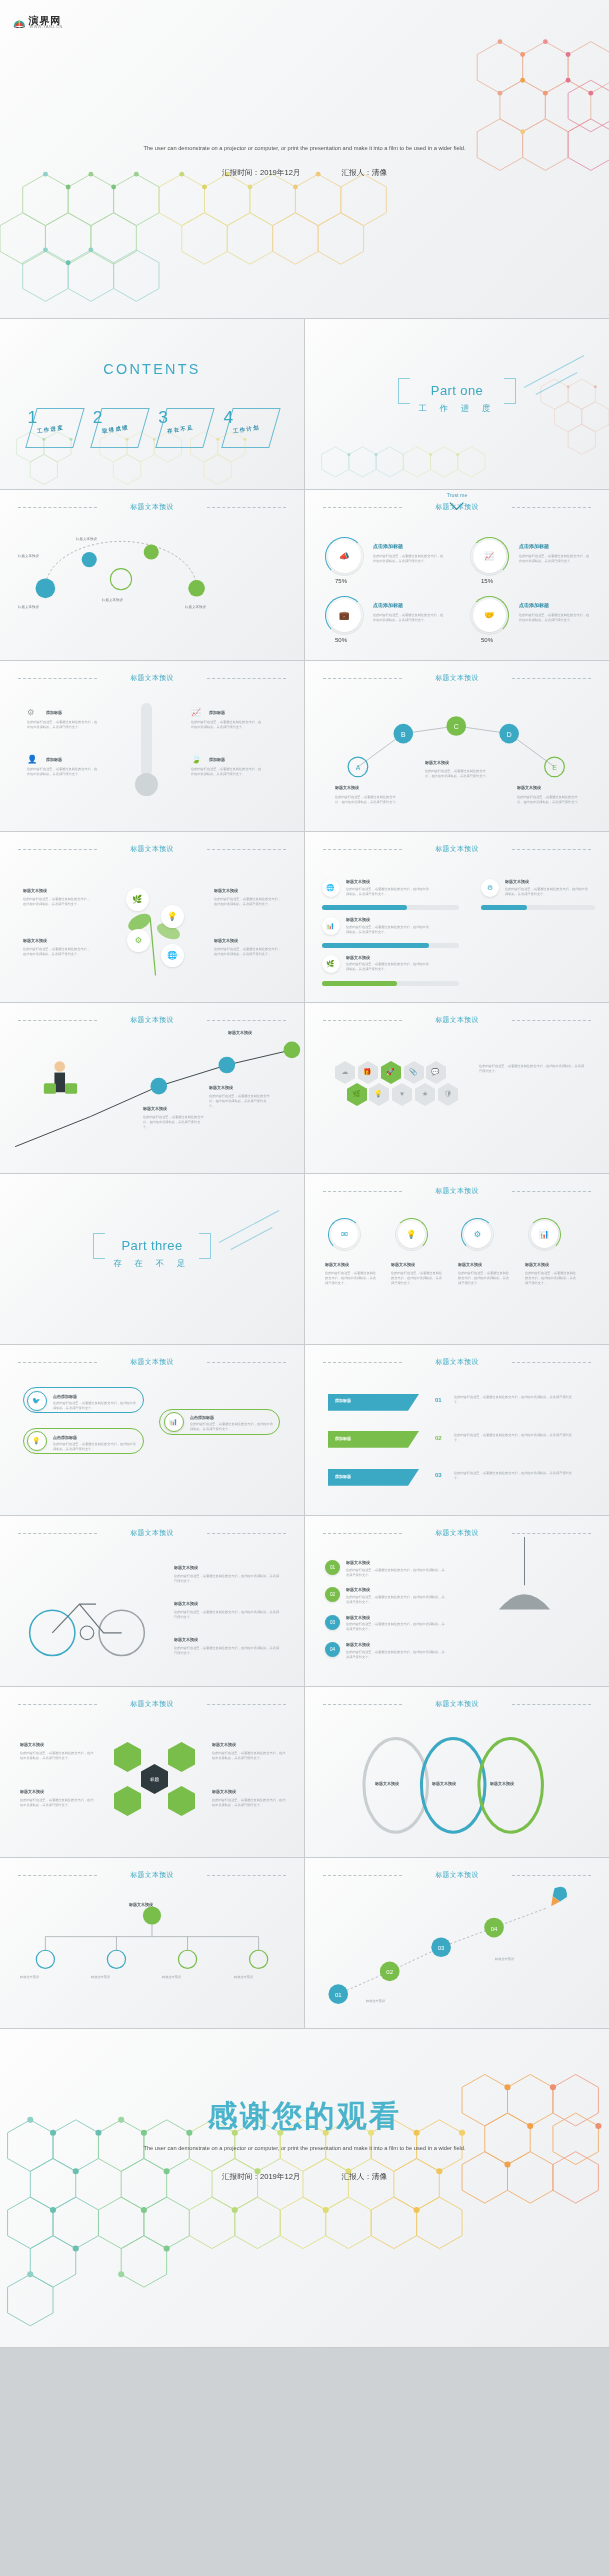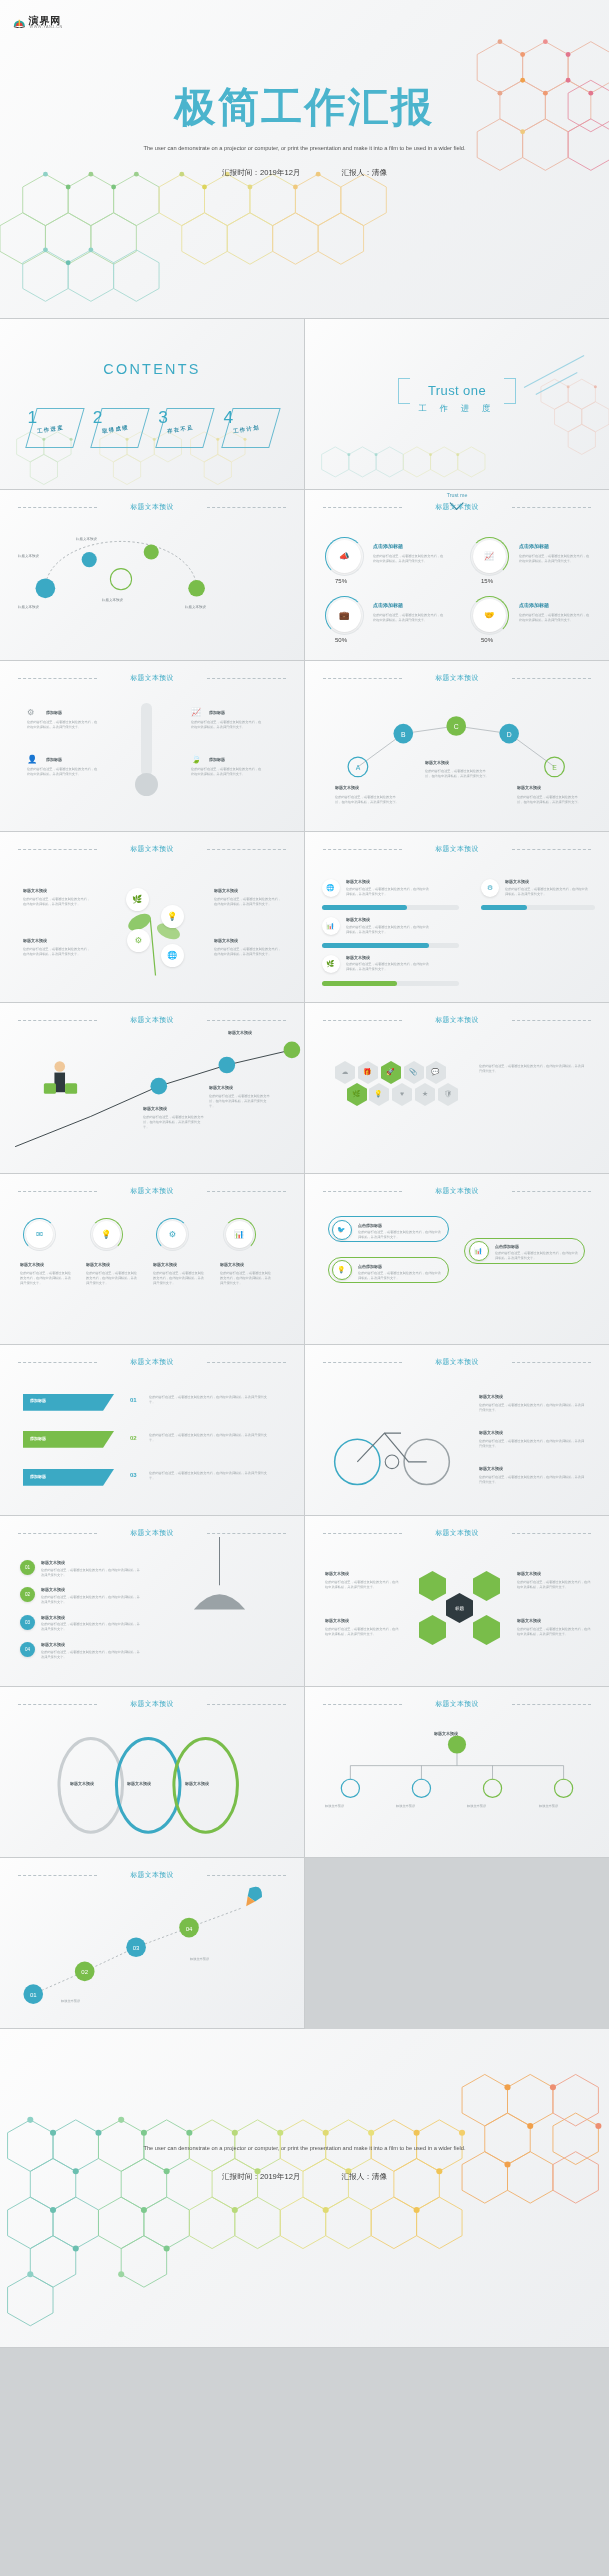--- a/index.html
+++ b/index.html
@@ -212,21 +212,20 @@
           <path d="M4 16 A8 8 0 0 1 20 16 Z" fill="#2aa7a0"></path>
           <path d="M7 16 A5 5 0 0 1 17 16 Z" fill="#e0413c"></path>
           <path d="M11 7 h2 v9 h-2 Z" fill="#f2c12e"></path>
           <path d="M4 17 q8 4 16 0" fill="none" stroke="#2b2b2b" stroke-width="1.4"></path>
         </svg>
       </span>
       <span class="wordmark">演界网</span>
       <span class="url">WWW.YANJ.CN</span>
     </div>
 
-    <div class="hero-title">极简工作汇报</div>
     <div class="hero-sub">The user can demonstrate on a projector or computer, or print the presentation and make it into a film to be used in a wider field.</div>
     <div class="hero-meta">
       <span>汇报时间：2019年12月</span>
       <span>汇报人：清像</span>
     </div>
   </div>
 
   <div class="slide">
     <div class="hex-field">
       <svg viewBox="0 0 402 226" preserveAspectRatio="none">
@@ -315,21 +314,21 @@
         </g>
       </svg>
     </div>
     <div class="diag" style="width:68px; top:52px; right:21px;"></div>
     <div class="diag" style="width:47px; top:64px; right:29px;"></div>
     <div class="part-bracket">
         <i class="l"></i>
         <i class="r"></i>
       </div>
     <div class="part-wrap">
-      <div class="part-en">Trust one</div>
+      <div class="part-en">Part one</div>
       <div class="part-cn">工 作 进 度</div>
     </div>
   </div>
 
   <div class="slide">
     <div class="sec-title">标题文本预设</div>
     <svg style="position:absolute;inset:0" viewBox="0 0 402 226">
       <path d="M60,130 A100,62 0 0 1 260,130" fill="none" stroke="#9aa2a6" stroke-width="1" stroke-dasharray="3,3"></path>
       <circle cx="60" cy="130" r="13" fill="#3ba9c4"></circle>
       <circle cx="118" cy="92" r="10" fill="#3ba9c4"></circle>
@@ -541,20 +540,32 @@
       </div>
     <div class="hexbtn" style="left:110px; top:80px; background:#dfe3e5;">
         <span class="ico grey" style="font-size:6.8px">★</span>
       </div>
     <div class="hexbtn" style="left:133px; top:80px; background:#dfe3e5;">
         <span class="ico grey" style="font-size:6.8px">🛡</span>
       </div>
     <div class="ph-body" style="position:absolute; left:174px; top:61px; width:106px;">您的内容打在这里，或者通过复制您的文本后，在此框中选择粘贴，并选择只保留文字。</div>
   </div>
 
+  <div class="slide">
+    <div class="diag" style="width:68px; top:52px; right:21px;"></div>
+    <div class="diag" style="width:47px; top:64px; right:29px;"></div>
+    <div class="part-bracket">
+        <i class="l"></i>
+        <i class="r"></i>
+      </div>
+    <div class="part-wrap">
+      <div class="part-en">Part three</div>
+      <div class="part-cn">存 在 不 足</div>
+    </div>
+  </div>
 
   <div class="slide">
     <div class="sec-title">标题文本预设</div>
     <div class="ring teal" style="left:23px; top:44px; width:33px; height:33px;"></div>
     <div class="node-circle" style="left:26px; top:47px; width:27px; height:27px;">
         <span class="ico teal">✉</span>
       </div>
     <div class="ring green" style="left:90px; top:44px; width:33px; height:33px;"></div>
     <div class="node-circle" style="left:93px; top:47px; width:27px; height:27px;">
         <span class="ico green">💡</span>
@@ -816,20 +827,21 @@
             <circle cx="430" cy="239" r="4" fill="#e0da72"></circle>
           <circle cx="550" cy="239" r="4" fill="#f0c457"></circle>
             <circle cx="670" cy="179" r="4" fill="#f0a04b"></circle>
           <circle cx="100" cy="290" r="4" fill="#6bbfb0"></circle>
             <circle cx="220" cy="290" r="4" fill="#7ec98e"></circle>
           <circle cx="40" cy="324" r="4" fill="#8fd1c6"></circle>
             <circle cx="160" cy="324" r="4" fill="#9cd6a2"></circle>
         </g>
       </svg>
     </div>
+    <div class="hero-title">感谢您的观看</div>
     <div class="hero-sub">The user can demonstrate on a projector or computer, or print the presentation and make it into a film to be used in a wider field.</div>
     <div class="hero-meta">
       <span>汇报时间：2019年12月</span>
       <span>汇报人：清像</span>
     </div>
   </div>
 
 </div>
 
 

